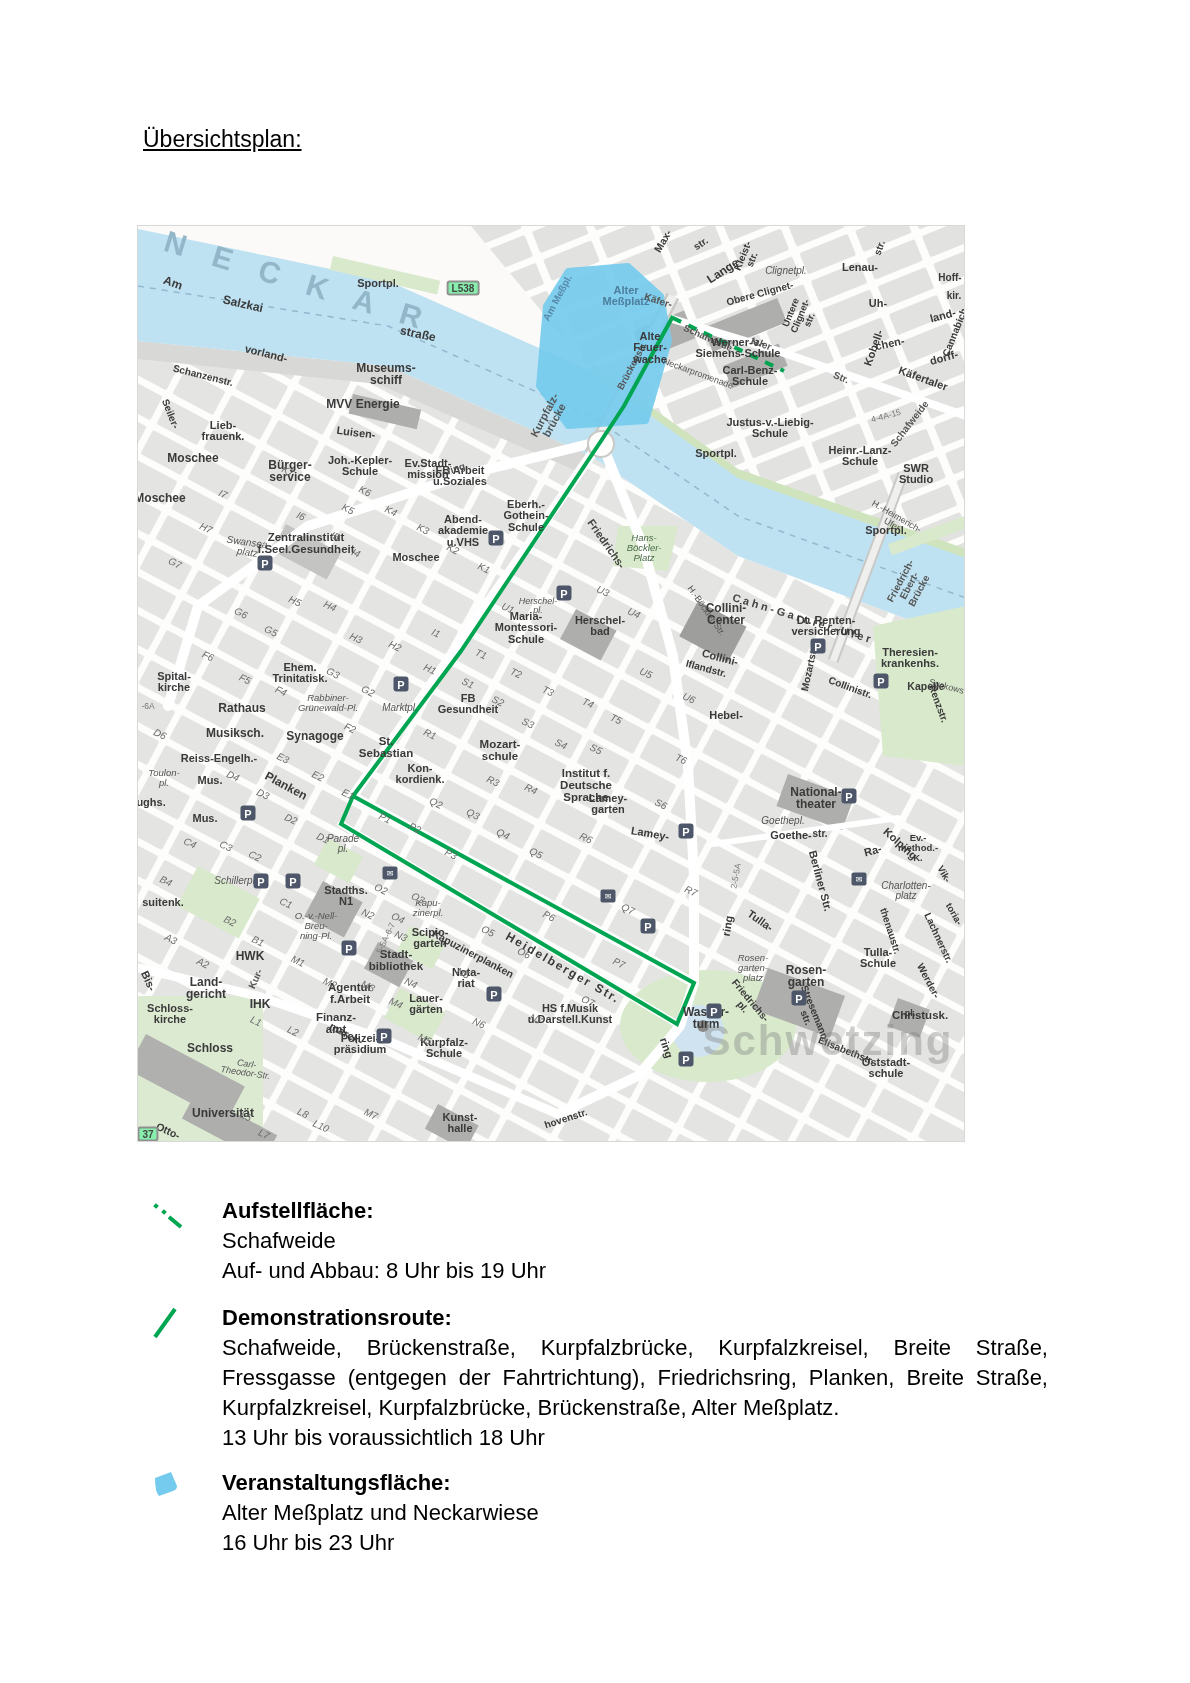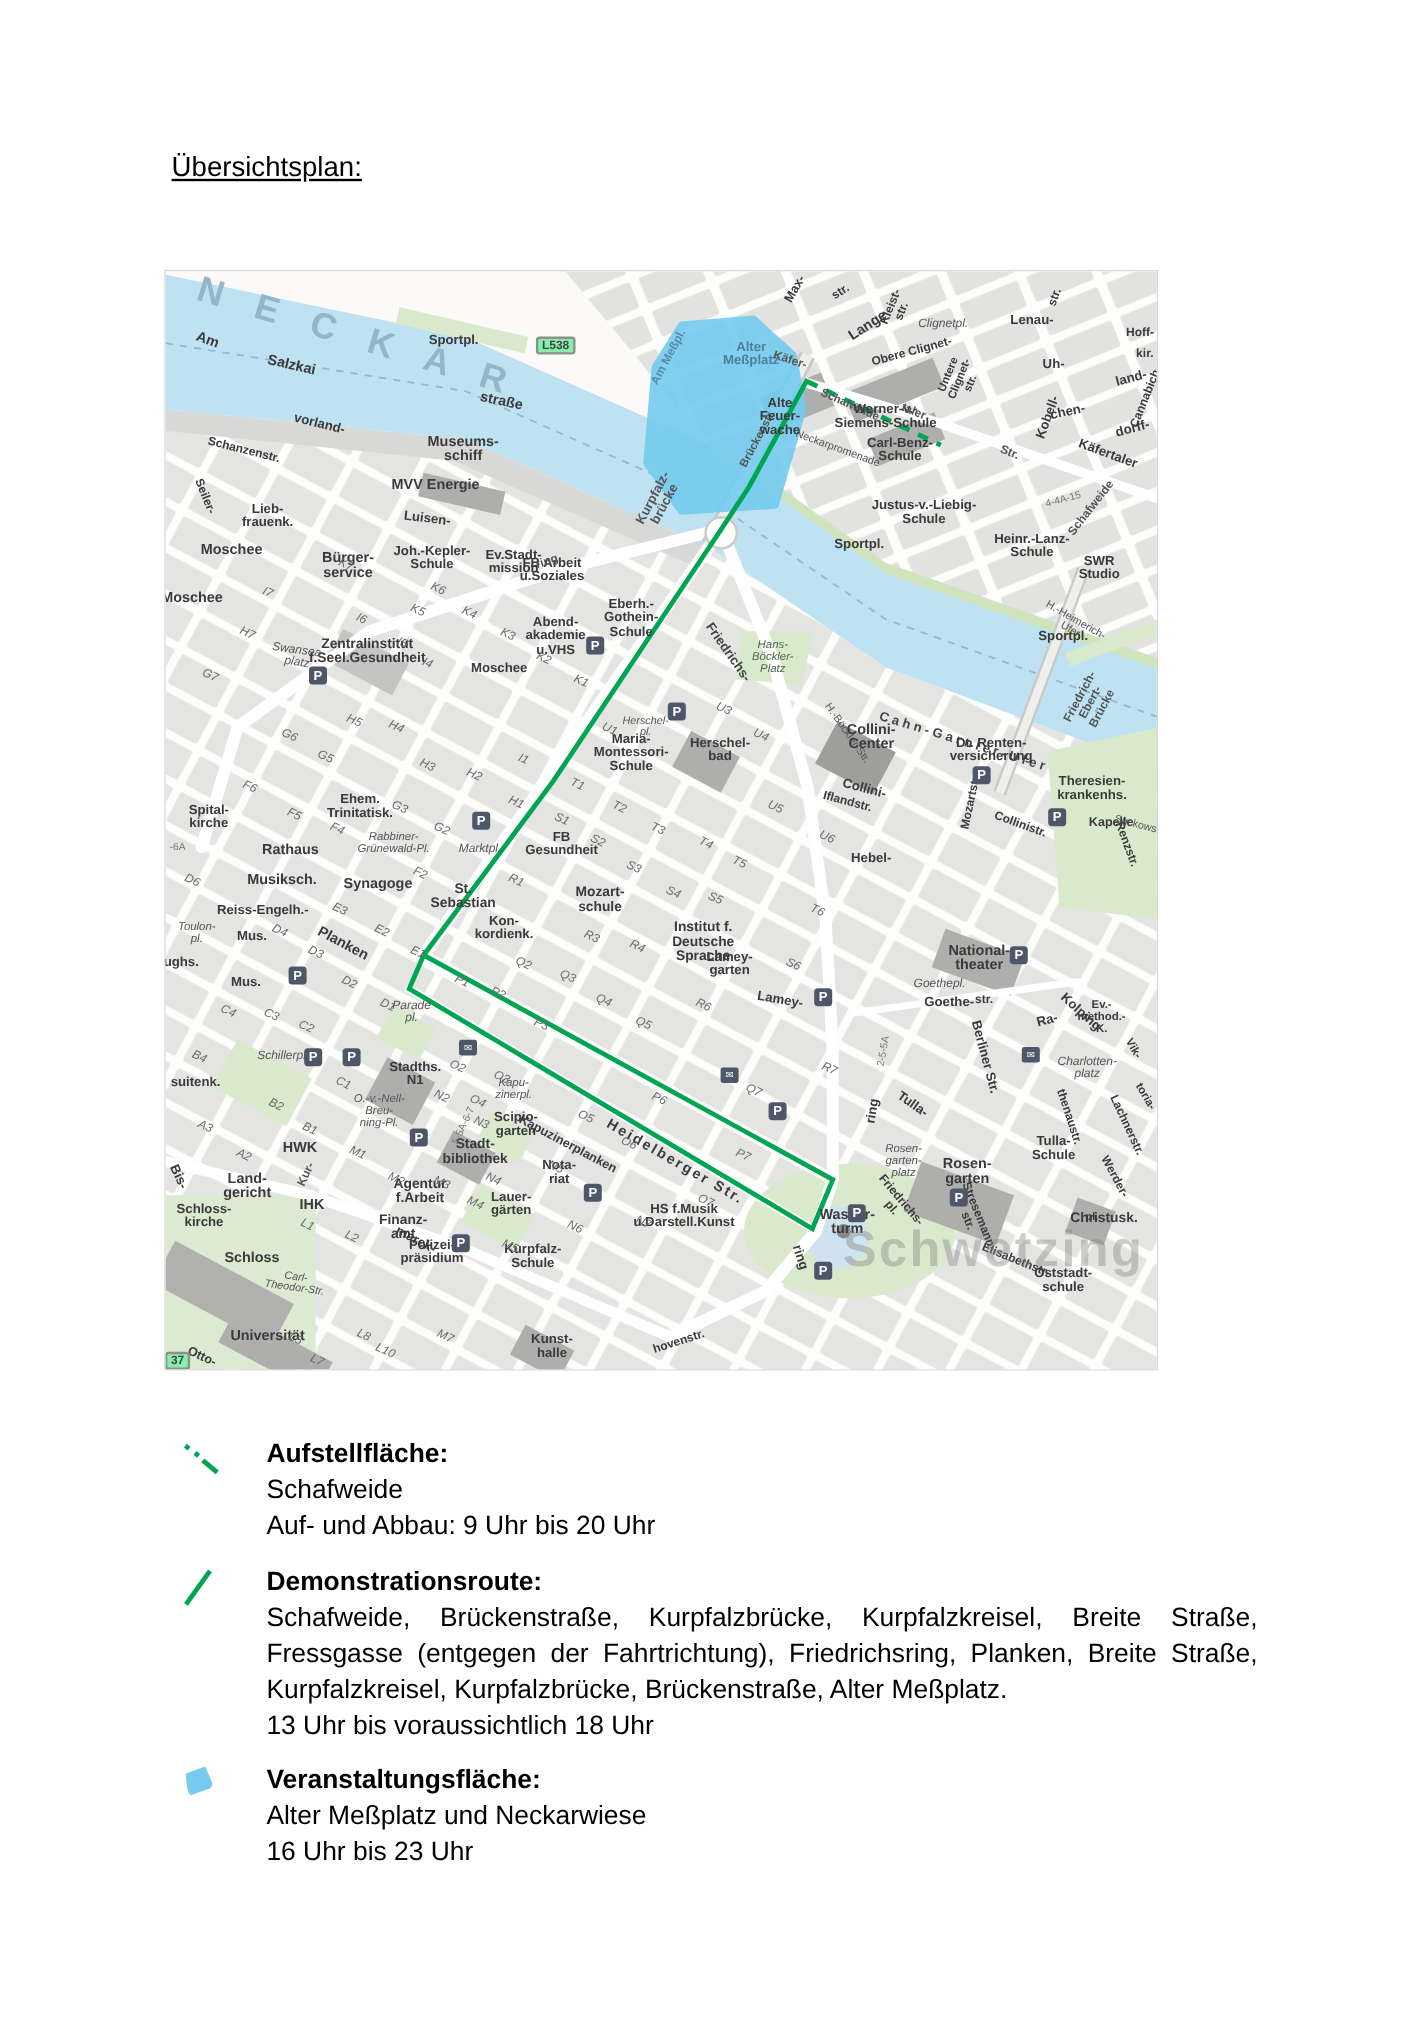--- a/index.html
+++ b/index.html
@@ -470,21 +470,21 @@
 
 <div class="legend-item" style="top:1196px">
   <svg class="legend-icon" viewBox="0 0 48 40">
     <rect x="7" y="8" width="4" height="4" fill="var(--route)" transform="rotate(40 9 10)"></rect>
     <rect x="15" y="14" width="4" height="4" fill="var(--route)" transform="rotate(40 17 16)"></rect>
     <line x1="22" y1="21" x2="34" y2="31" stroke="var(--route)" stroke-width="4"></line>
   </svg>
   <div class="legend-text">
     <div class="legend-title">Aufstellfläche:</div>
     <div>Schafweide</div>
-    <div>Auf- und Abbau: 9 Uhr bis 20 Uhr</div>
+    <div>Auf- und Abbau: 8 Uhr bis 19 Uhr</div>
   </div>
 </div>
 
 <div class="legend-item" style="top:1303px">
   <svg class="legend-icon" viewBox="0 0 48 40">
     <line x1="8" y1="34" x2="28" y2="6" stroke="var(--route)" stroke-width="4"></line>
   </svg>
   <div class="legend-text">
     <div class="legend-title">Demonstrationsroute:</div>
     <div class="justify">Schafweide, Brückenstraße, Kurpfalzbrücke, Kurpfalzkreisel, Breite Straße, Fressgasse (entgegen der Fahrtrichtung), Friedrichsring, Planken, Breite Straße, Kurpfalzkreisel, Kurpfalzbrücke, Brückenstraße, Alter Meßplatz.</div>

